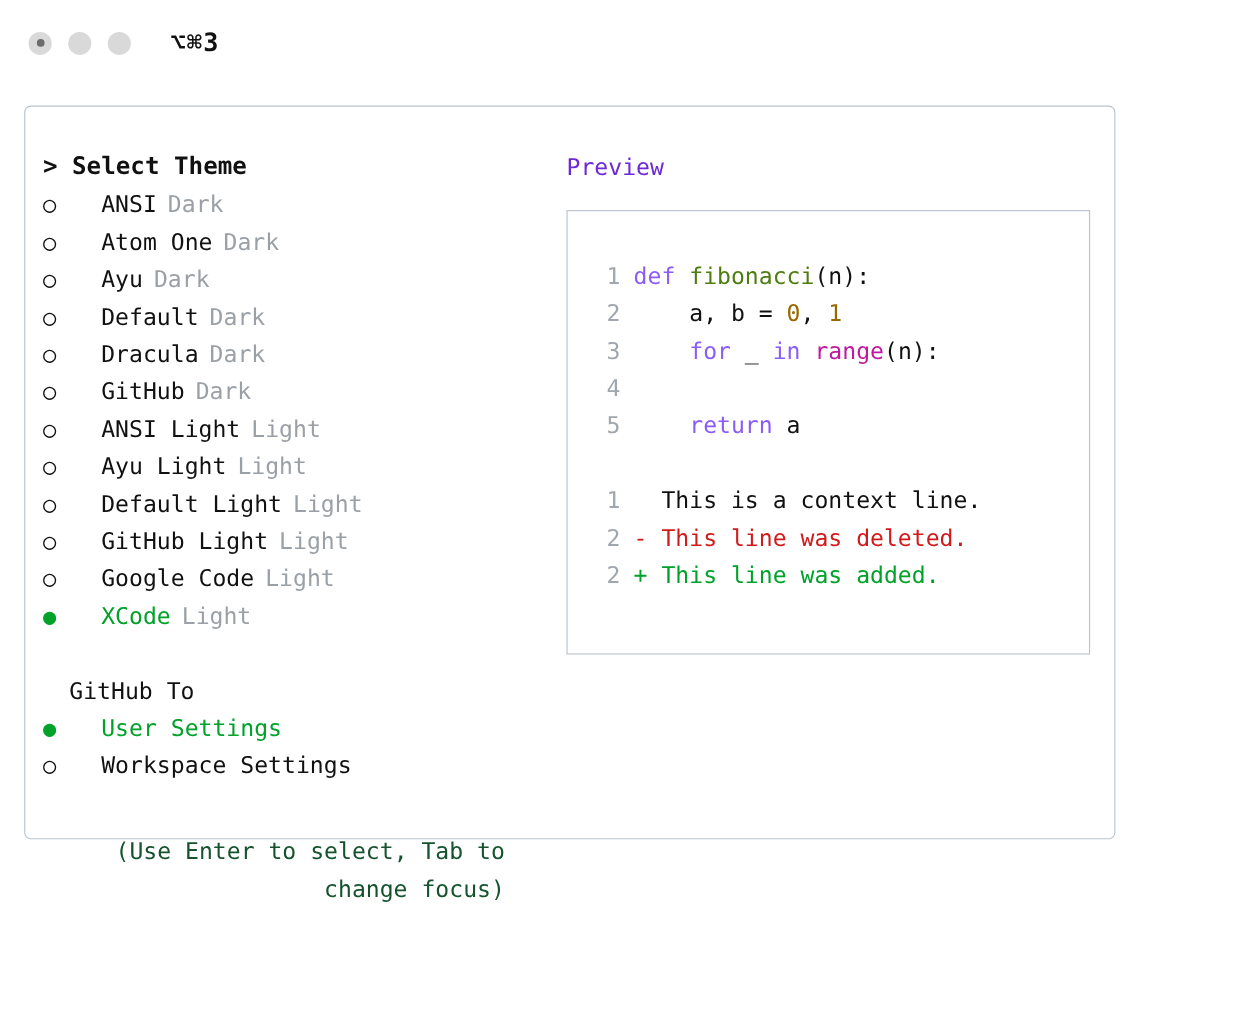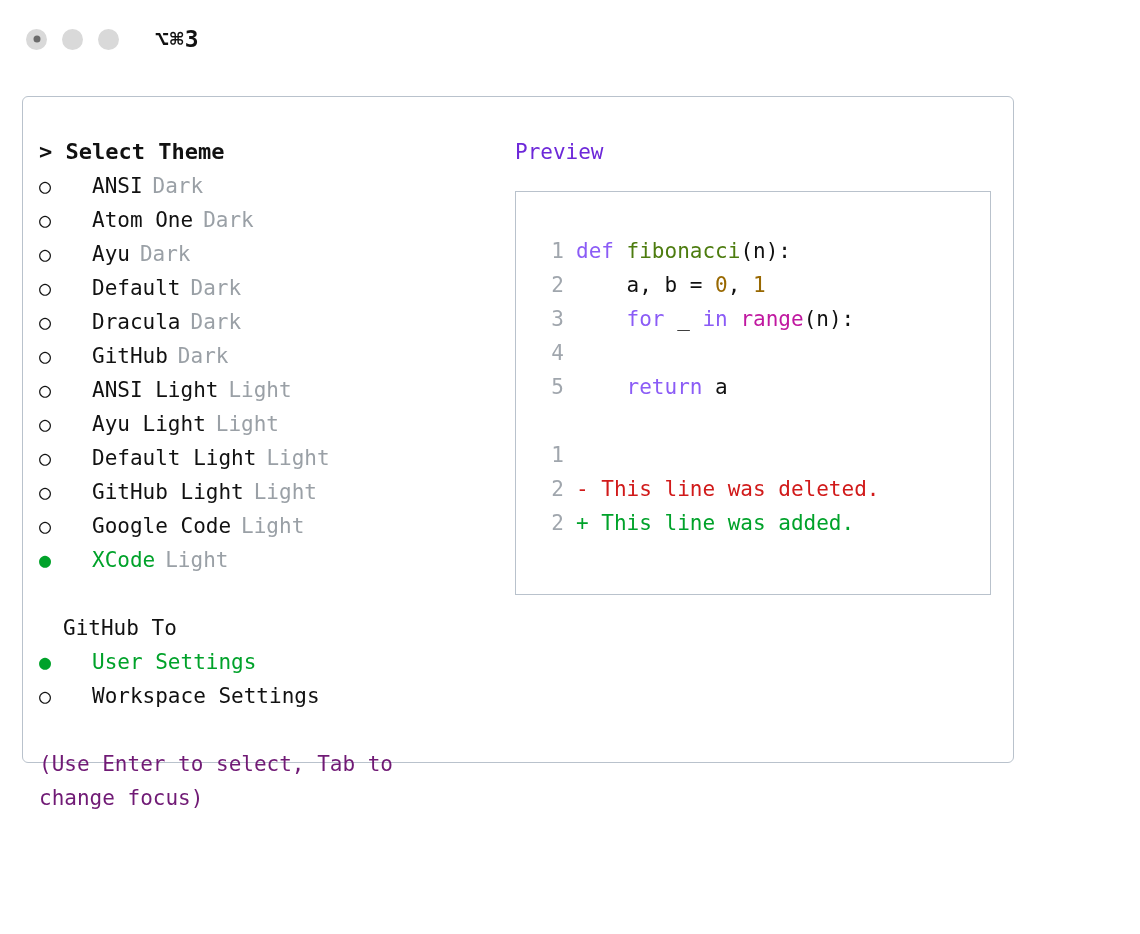--- a/index.html
+++ b/index.html
@@ -125,25 +125,26 @@
   }
   .apply-title {
     font-size: 21px;
     line-height: 34px;
     padding-left: 24px;
     margin-top: 34px;
     color: #111;
     white-space: pre;
   }
   .hint {
-    margin-top: 34px;
-    font-size: 21px;
-    line-height: 34px;
-    color: #701a75;
+    margin-top: 44px;
+    font-size: 21px;
+    line-height: 34px;
+    color: #14532d;
     width: 420px;
+    text-align: right;
   }
   
   .preview-title {
     font-size: 21px;
     line-height: 34px;
     color: #6d28d9;
     white-space: pre;
   }
   .preview-box {
     margin-top: 22px;
@@ -229,21 +230,21 @@
         <div class="preview-box">
           <div id="code-block">
               <div class="code-line"><span class="gutter">1</span><span><span class="kw">def </span><span class="fn">fibonacci</span><span class="plain">(n):</span></span></div>
               <div class="code-line"><span class="gutter">2</span><span><span class="plain">    a, b = </span><span class="num">0</span><span class="plain">, </span><span class="num">1</span></span></div>
               <div class="code-line"><span class="gutter">3</span><span><span class="plain">    </span><span class="kw">for</span><span class="plain"> _ </span><span class="kw">in</span><span class="plain"> </span><span class="builtin">range</span><span class="plain">(n):</span></span></div>
               <div class="code-line"><span class="gutter">4</span></div>
               <div class="code-line"><span class="gutter">5</span><span><span class="plain">    </span><span class="kw">return</span><span class="plain"> a</span></span></div>
             </div>
           <div class="blank-line"></div>
           <div id="diff-block">
-              <div class="code-line"><span class="gutter">1</span><span class="ctx"> </span></div>
+              <div class="code-line"><span class="gutter">1</span><span class="ctx"> </span><span class="ctx"> This is a context line.</span></div>
               <div class="code-line"><span class="gutter">2</span><span class="del">-</span><span class="del"> This line was deleted.</span></div>
               <div class="code-line"><span class="gutter">2</span><span class="add">+</span><span class="add"> This line was added.</span></div>
             </div>
         </div>
       </div>
 
     </div>
   </div>
 
 </div>

